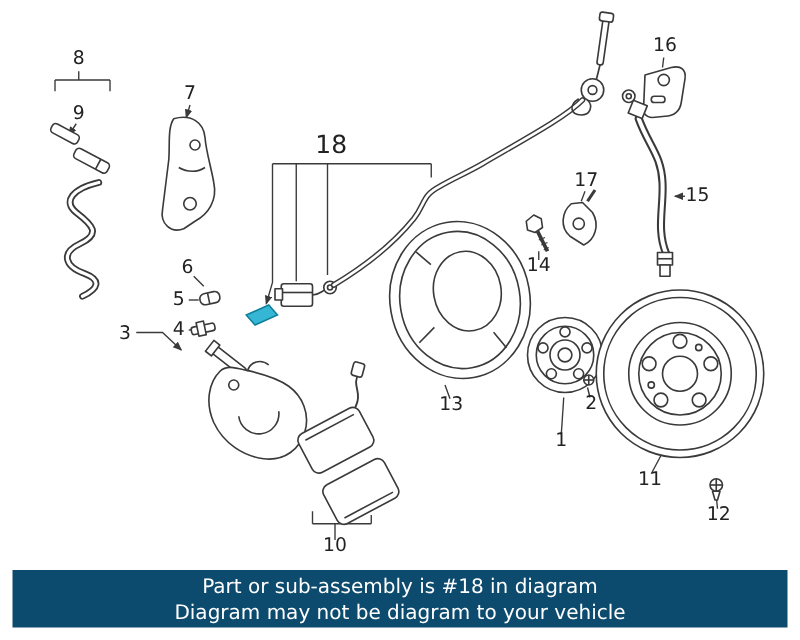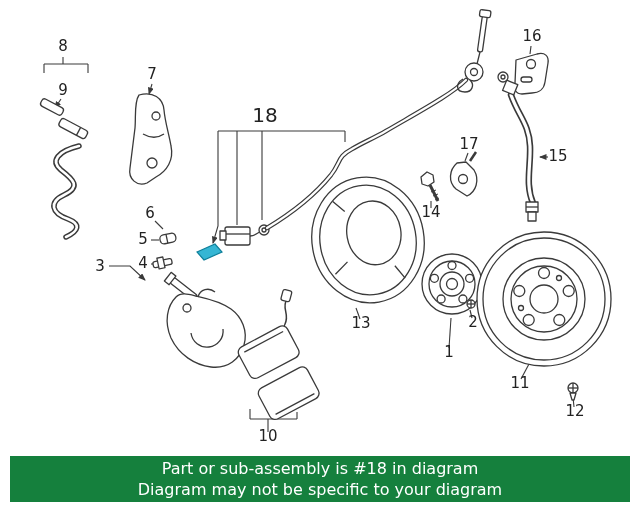--- a/index.html
+++ b/index.html
@@ -244,18 +244,18 @@
         <text x="575" y="416" class="callout">12</text>
         <text x="361" y="328" class="callout">13</text>
         <text x="431" y="217" class="callout">14</text>
         <text x="558" y="161" class="callout">15</text>
         <text x="532" y="41" class="callout">16</text>
         <text x="469" y="149" class="callout">17</text>
         <text x="265" y="122" class="callout big">18</text>
       </g>
 </svg>
 
-<div class="banner" style="background: #15803d; color: rgb(255, 255, 255); align-items: center;">
+<div class="banner" style="background: #0c4a6e; color: rgb(255, 255, 255); align-items: center;">
   <div>Part or sub-assembly is #18 in diagram</div>
-  <div>Diagram may not be specific to your diagram</div>
+  <div>Diagram may not be diagram to your vehicle</div>
 </div>
 
 </div>
 
 </body></html>

